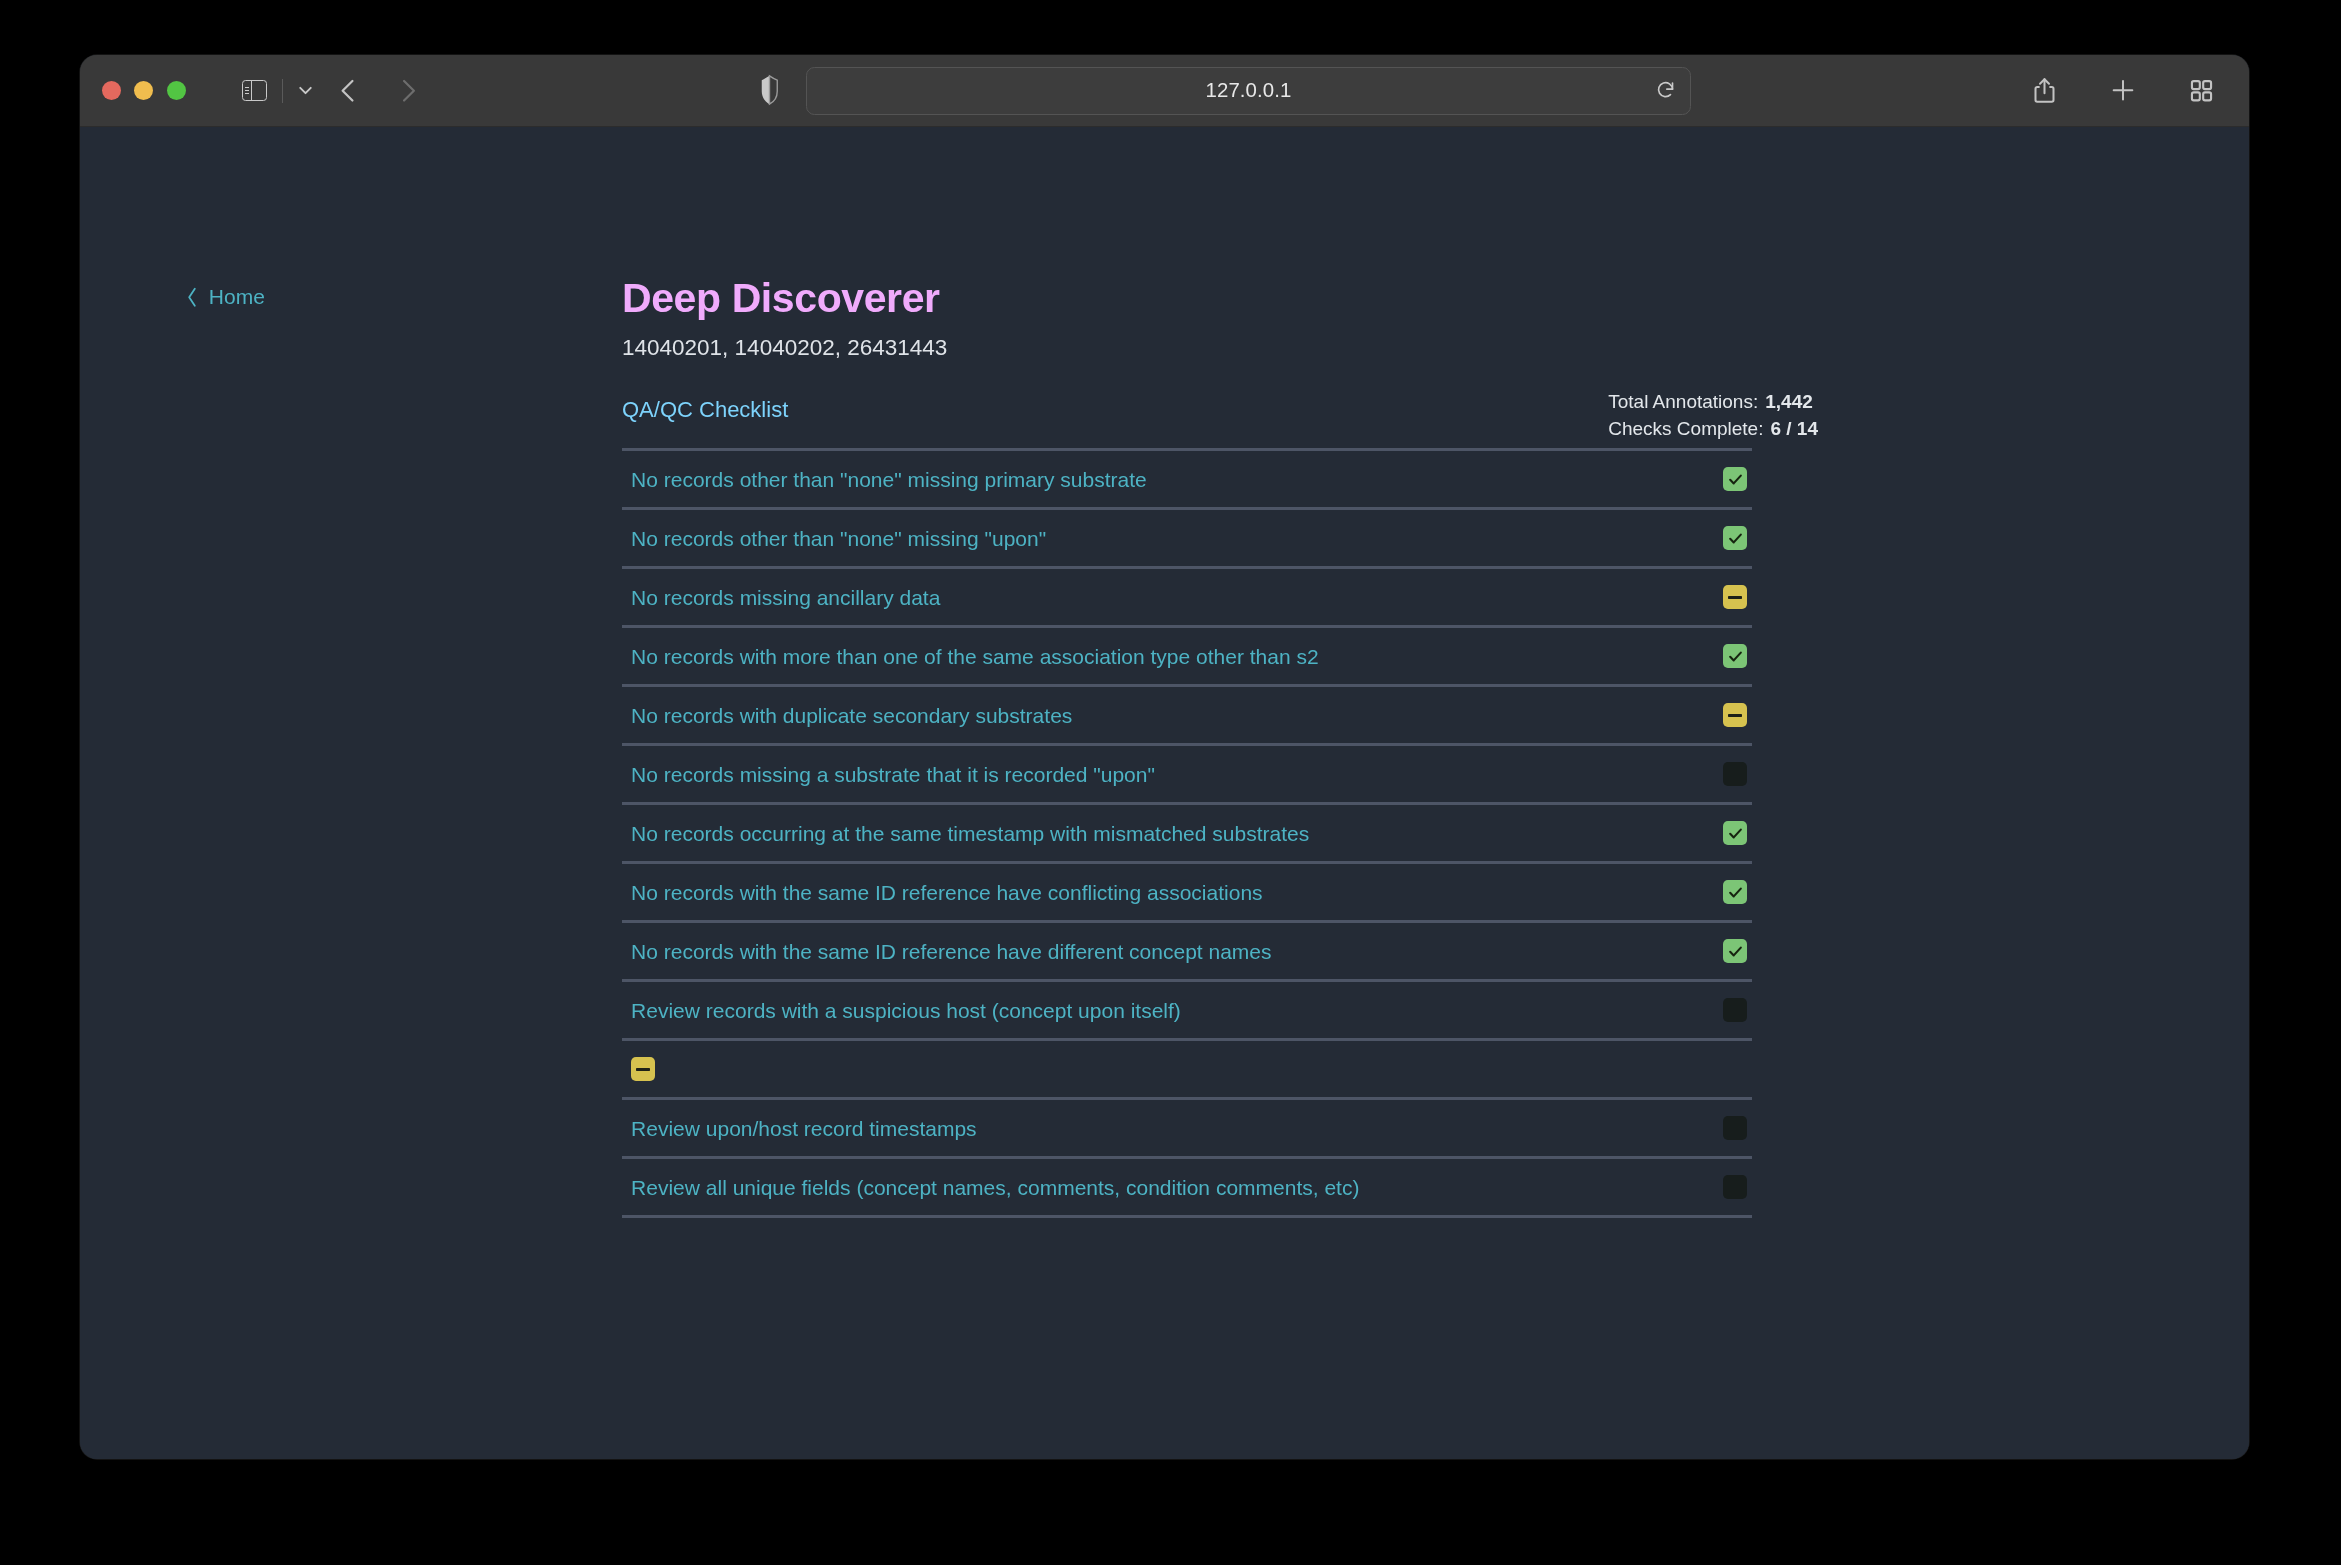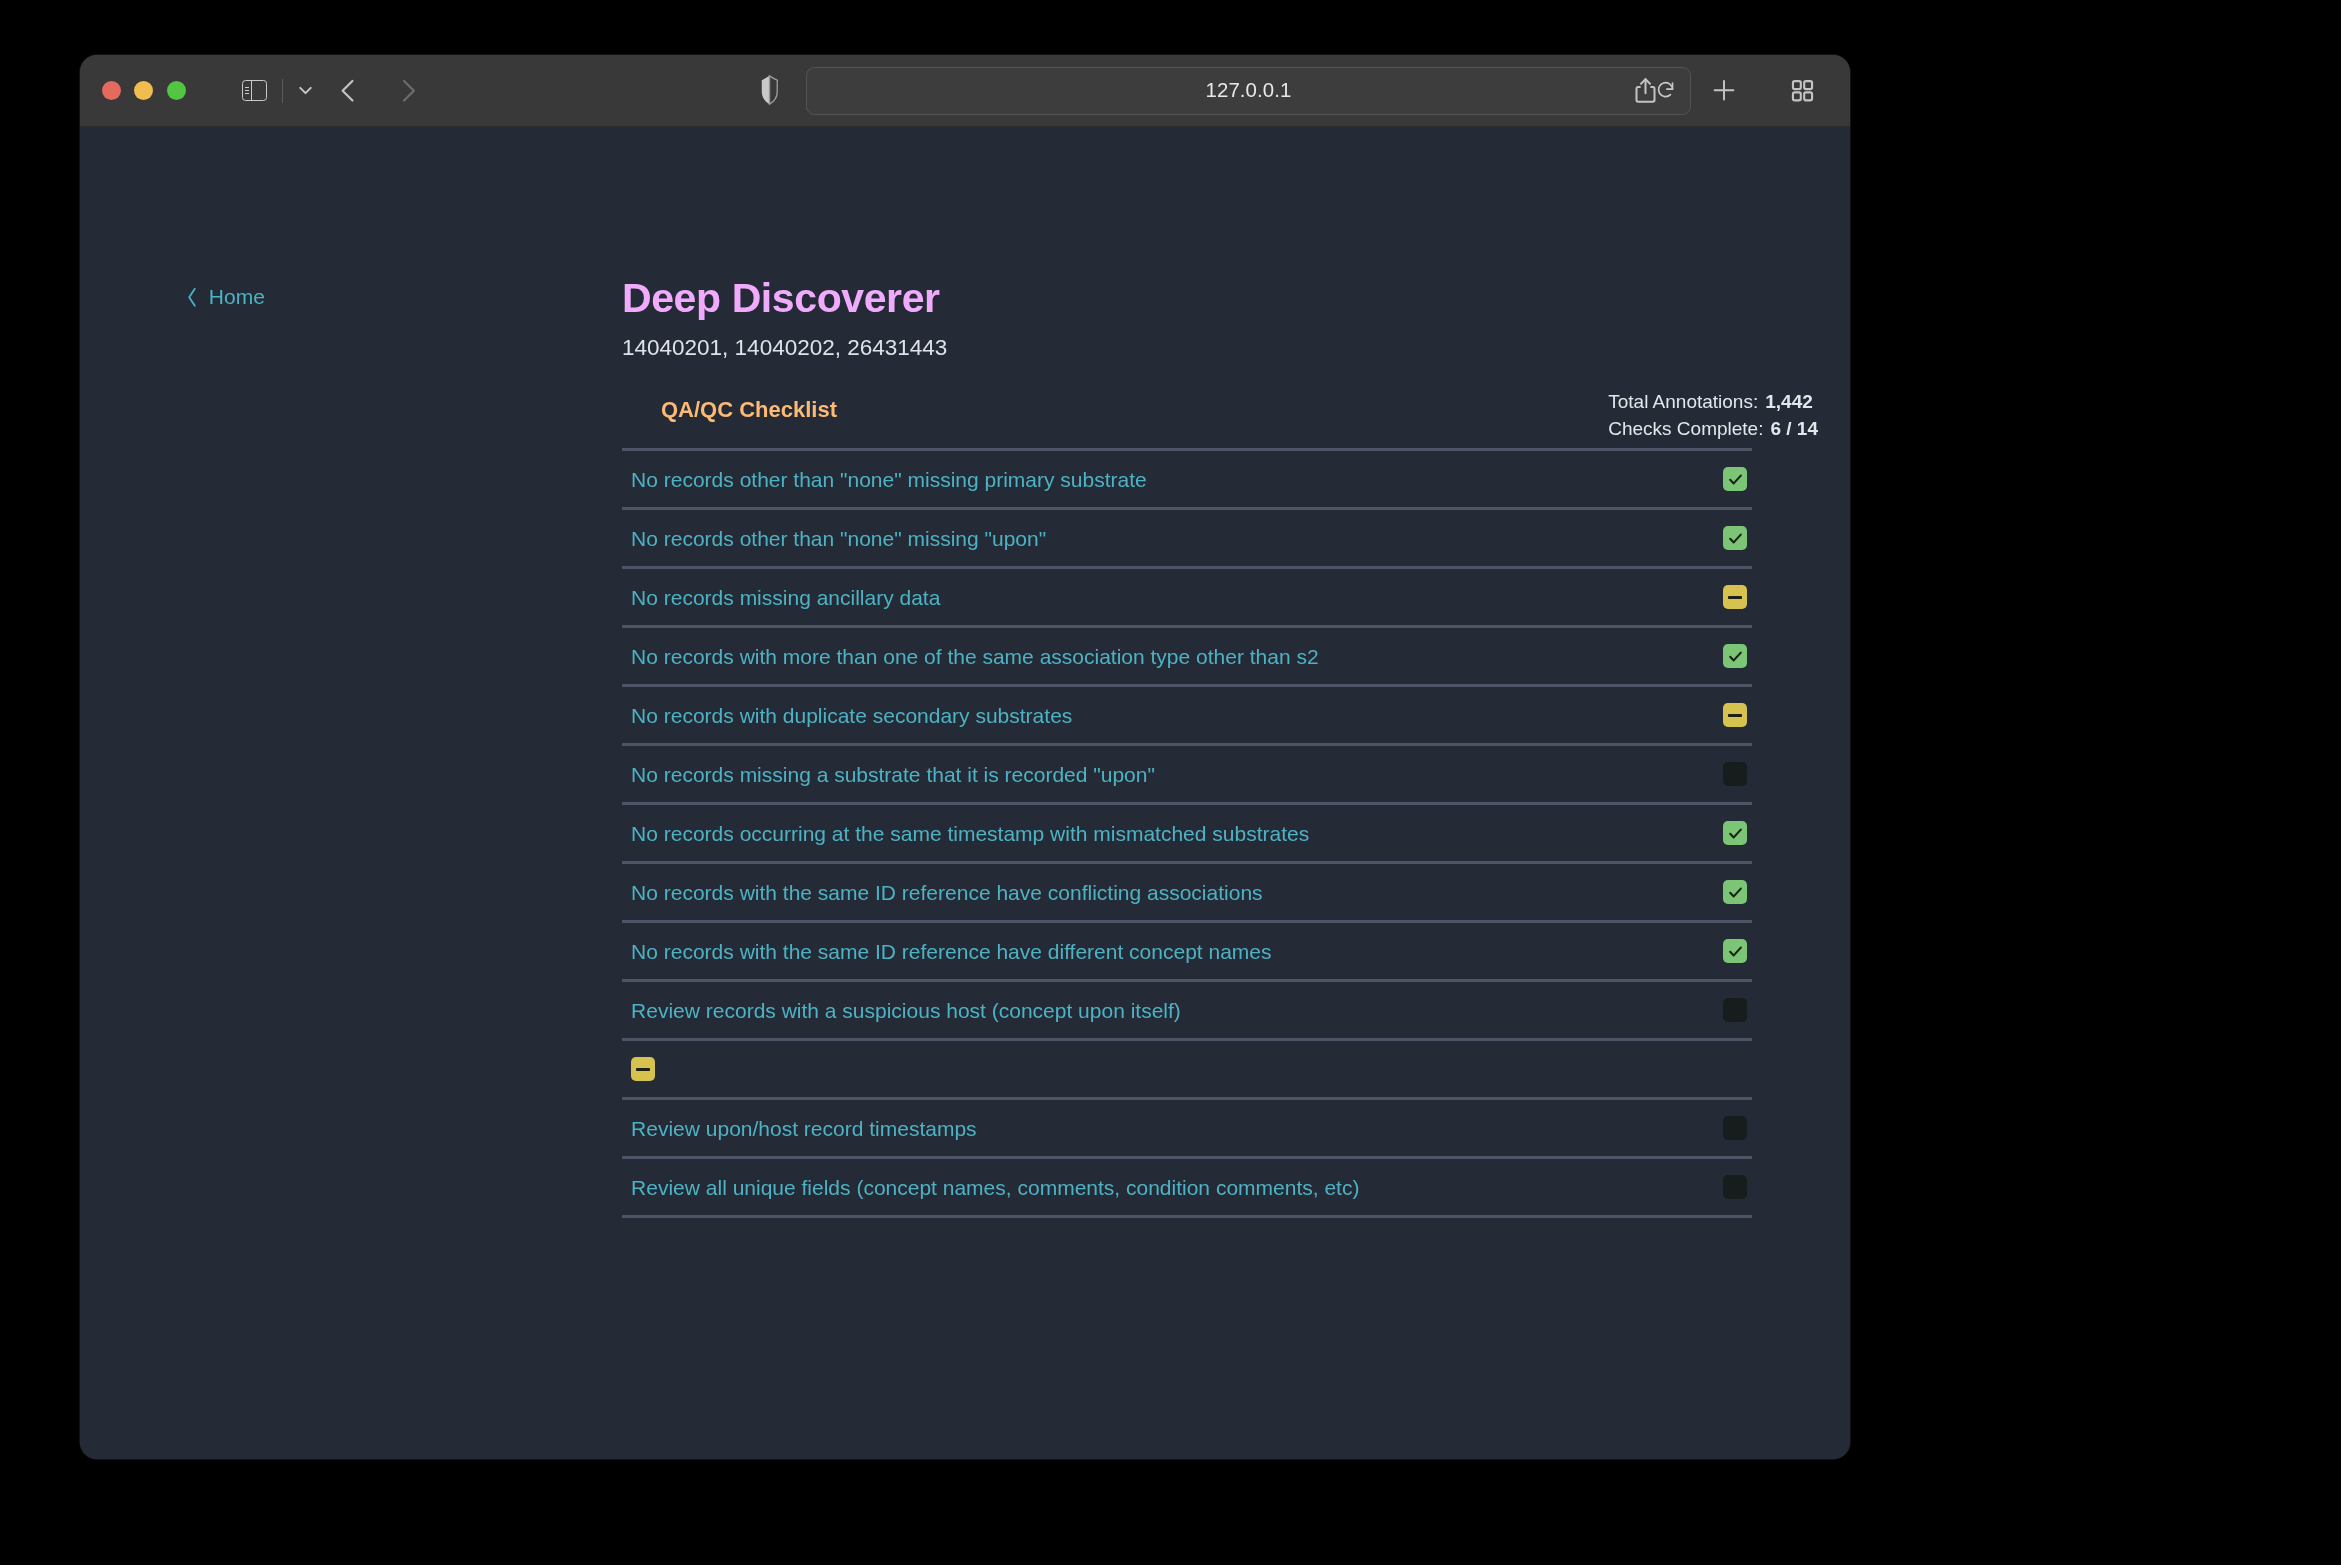--- a/index.html
+++ b/index.html
@@ -7,21 +7,21 @@
     width: 2342px; height: 1566px;
     background: #000000;
     font-family: "Liberation Sans", sans-serif;
     overflow: hidden;
   }
 
   
   .window {
     position: absolute;
     left: 80px; top: 55px;
-    width: 1770px; height: 1404px;
+    width: 2169px; height: 1404px;
     border-radius: 17px;
     overflow: hidden;
     background: #242b36;
     box-shadow: 0 0 0 0.7px rgba(255,255,255,0.10);
   }
 
   
   .toolbar {
     position: relative;
     height: 72px;
@@ -67,21 +67,21 @@
     display: flex; align-items: center; gap: 9.8px;
     color: #4db3c4; font-size: 21px;
   }
 
   .content { position: absolute; left: 542px; top: 0; width: 1196px; }
 
   .title { margin-top: 148px; color: #f0abfc; font-size: 41px; font-weight: bold; letter-spacing: -0.4px; }
   .subtitle { margin-top: 12.7px; color: #dfe3e8; font-size: 22.5px; }
 
   .section-row { margin-top: 34px; position: relative; height: 51px; }
-  .section-title { color: #fdba74; font-size: 22px; font-weight: bold; position: absolute; left: 0; top: 2.8px; margin-left: 39px; }
+  .section-title { color: #7dd3fc; font-size: 22px; font-weight: normal; position: absolute; left: 0; top: 2.8px; }
   .stats { position: absolute; right: 0; top: -7px; }
   .stat-line { font-size: 19px; color: #e3e7eb; white-space: nowrap; line-height: 1.45; }
   .stat-line .stat-label { font-weight: normal; }
   .stat-line .stat-value { font-weight: bold; margin-left: 7px; }
 
   
   .checklist { margin-top: 2.8px; width: 1130px; border-top: 3.5px solid #4d5566; }
   .check-row {
     display: flex; align-items: center; justify-content: space-between;
     height: 59px;

